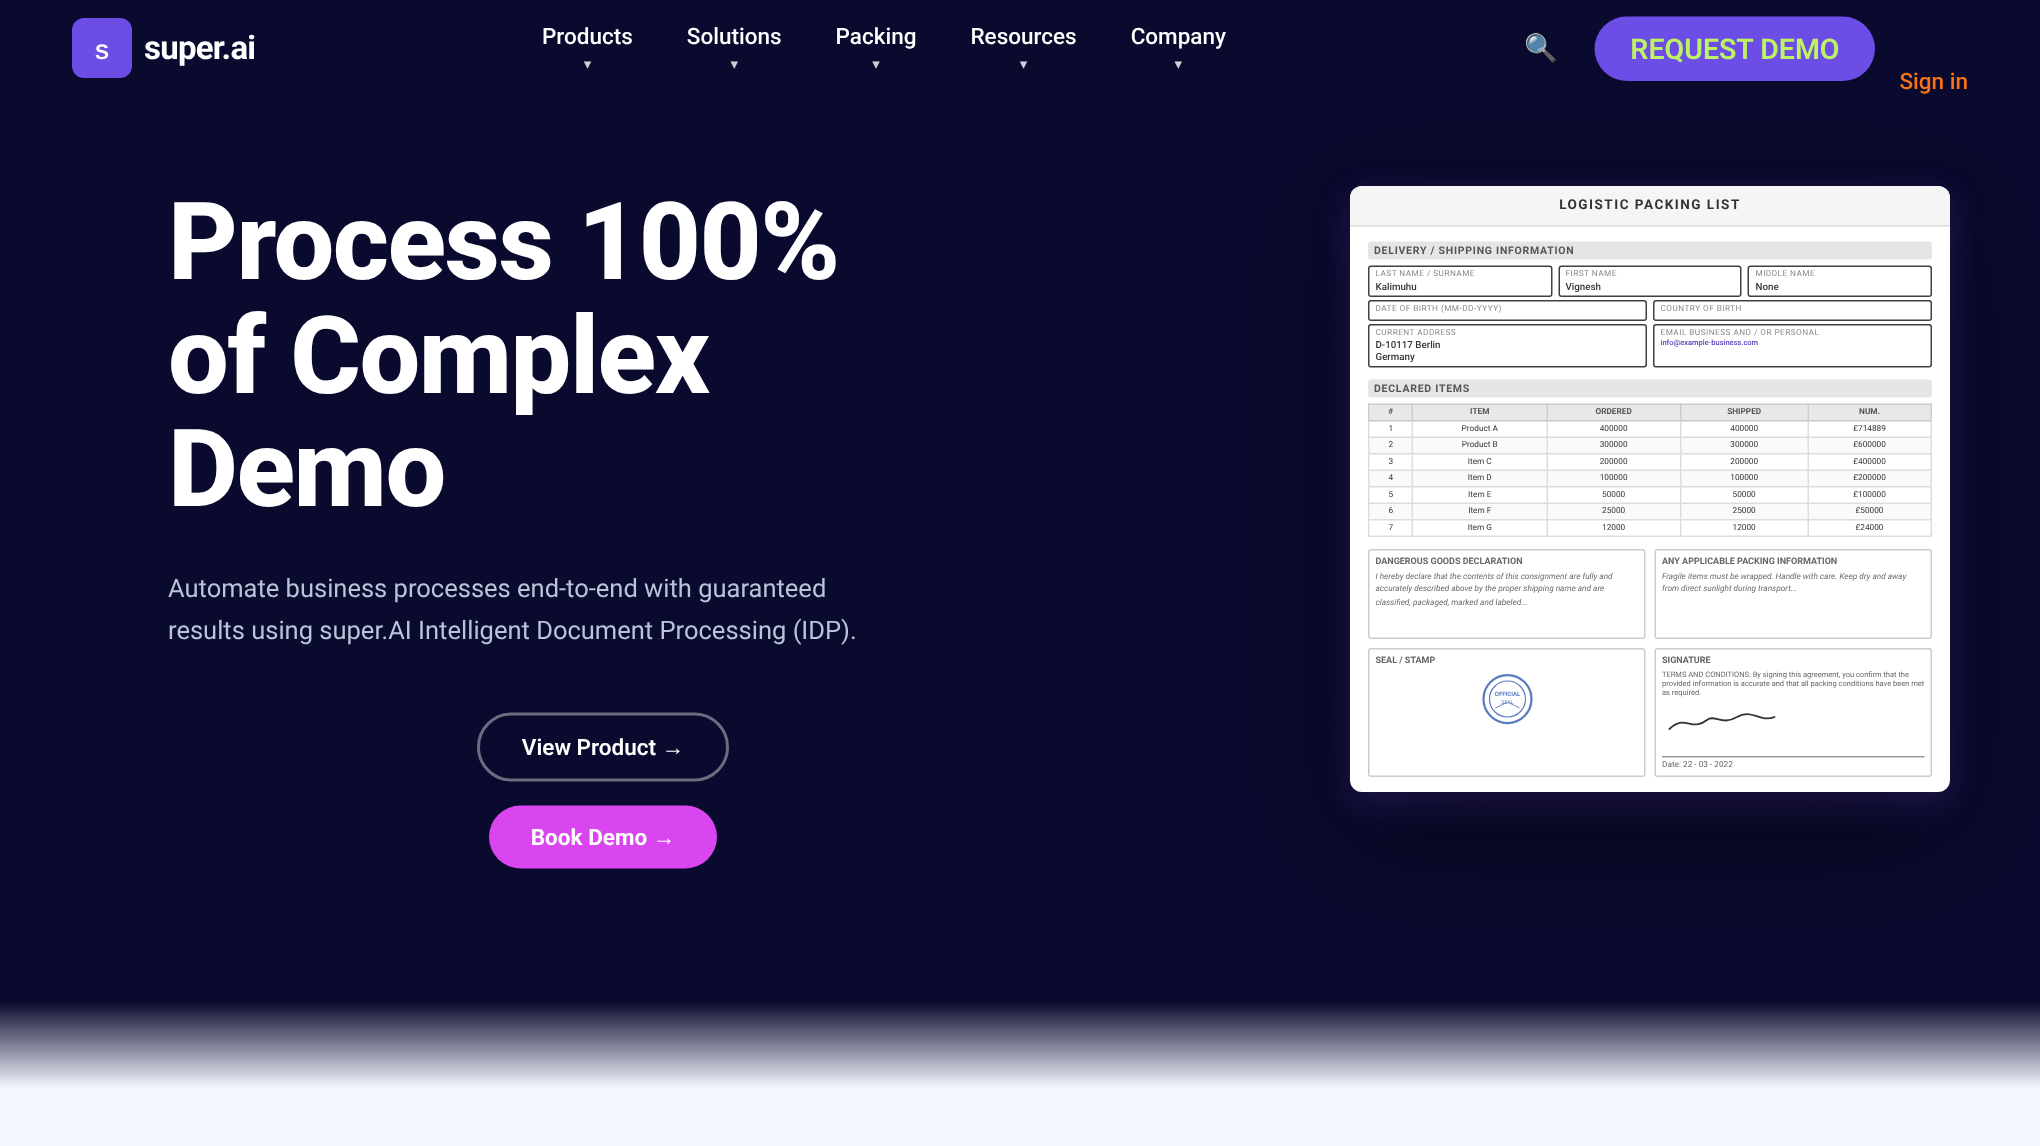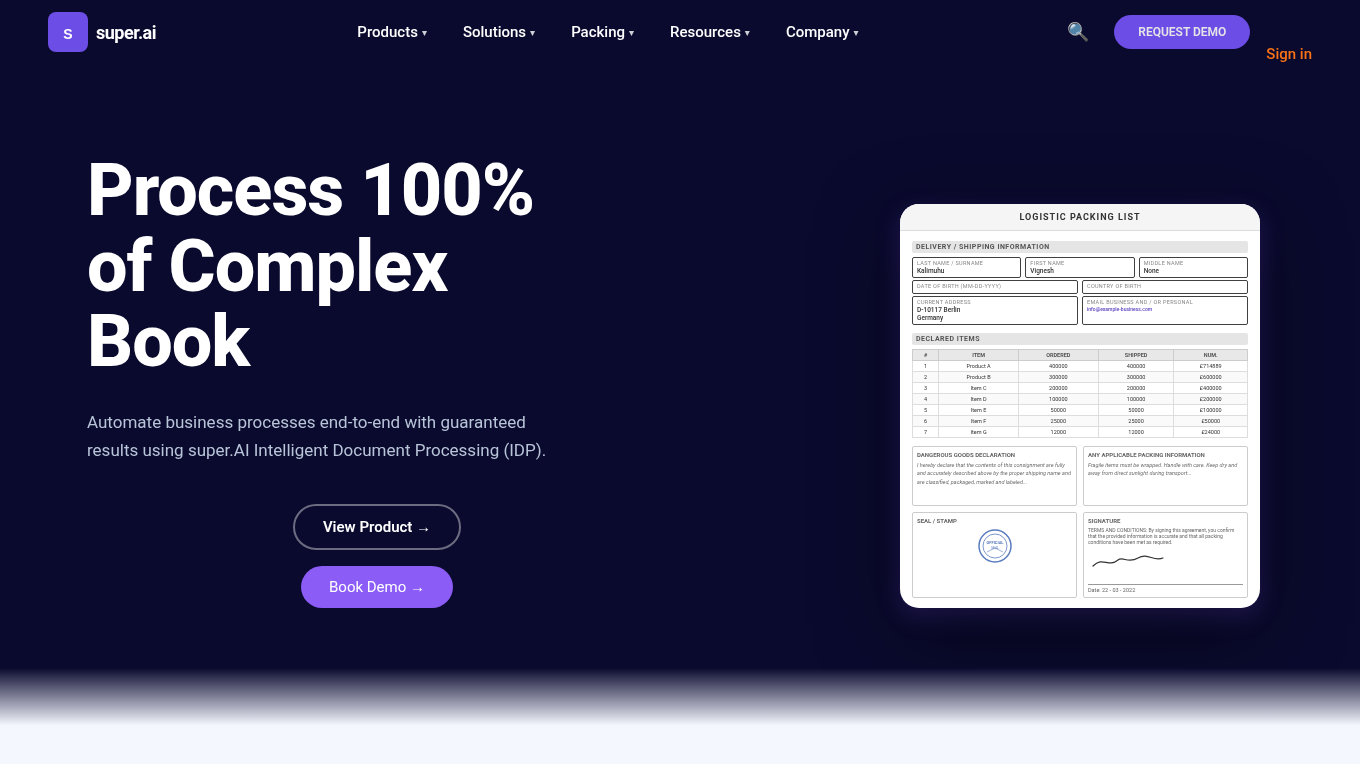--- a/index.html
+++ b/index.html
@@ -47,20 +47,21 @@
       display: flex;
       align-items: center;
       gap: 4px;
       color: #ffffff;
       text-decoration: none;
       font-size: 15px;
       font-weight: 500;
       padding: 8px 16px;
       border-radius: 6px;
       transition: background 0.2s;
+      flex-direction: column;
     }
 
     .chevron-icon {
       font-size: 10px;
       opacity: 0.8;
     }
 
     .nav-actions {
       display: flex;
       align-items: center;
@@ -74,46 +75,46 @@
       cursor: pointer;
       padding: 8px;
       display: flex;
       align-items: center;
       justify-content: center;
       font-size: 18px;
     }
 
     .request-demo-btn {
       background: #6c4de6;
-      color: #e5e5e5;
+      color: #bef264;
       border: none;
       border-radius: 50px;
       padding: 10px 24px;
-      font-size: 12px;
+      font-size: 19px;
       font-weight: 600;
       cursor: pointer;
       text-decoration: none;
       display: inline-block;
       transition: background 0.2s;
     }
 
     .sign-in-link {
       color: #f97316;
       text-decoration: none;
       font-size: 15px;
       font-weight: 500;
       margin-top: 44px;
     }
 
     
     .hero {
       display: flex;
-      align-items: flex-end;
+      align-items: flex-start;
       justify-content: space-between;
-      padding: 60px 80px 60px 87px;
+      padding: 60px 80px 60px 112px;
       min-height: calc(764px - 64px - 96px);
       position: relative;
     }
 
     .hero-content {
       max-width: 580px;
       flex: 1;
     }
 
     .hero-title {
@@ -150,49 +151,49 @@
       font-weight: 600;
       cursor: pointer;
       text-decoration: none;
       display: inline-flex;
       align-items: center;
       gap: 6px;
       transition: border-color 0.2s, background 0.2s;
     }
 
     .btn-book-demo {
-      background: #8b5cf6;
+      background: #d946ef;
       color: #ffffff;
       border: none;
       border-radius: 50px;
       padding: 12px 28px;
       font-size: 15px;
-      font-weight: 400;
+      font-weight: 700;
       cursor: pointer;
       text-decoration: none;
       display: inline-flex;
       align-items: center;
       gap: 6px;
       transition: background 0.2s;
     }
 
     
     .hero-image-container {
       flex: 0 0 auto;
       width: 380px;
       margin-left: 40px;
     }
 
     .document-card {
       background: #ffffff;
-      border-radius: 19px;
+      border-radius: 8px;
       box-shadow: 0 24px 80px rgba(0,0,0,0.5), 0 8px 24px rgba(108,77,230,0.3);
       padding: 0;
       overflow: hidden;
-      width: 360px;
+      width: 400px;
     }
 
     .doc-header {
       background: #f5f5f5;
       border-bottom: 1px solid #ddd;
       padding: 8px 12px;
       text-align: center;
       font-size: 9px;
       font-weight: 700;
       color: #333;
@@ -359,21 +360,21 @@
 </head>
 <body>
 
 <nav>
   <a class="nav-logo" href="#">
 
     <svg class="logo-icon" viewBox="0 0 40 40" fill="none" xmlns="http://www.w3.org/2000/svg">
       <rect width="40" height="40" rx="8" fill="#6c4de6"></rect>
       <text x="20" y="27" text-anchor="middle" font-size="14" font-weight="900" fill="white" font-family="sans-serif">S</text>
     </svg>
-    <span style="color:#fff;font-weight:700;font-size:18px;letter-spacing:-0.5px;">super.ai</span>
+    <span style="color:#fff;font-weight:700;font-size:22px;letter-spacing:-0.5px;">super.ai</span>
   </a>
 
   <ul class="nav-links">
     <li>
       <a href="#">
         <span>Products</span>
         <span class="chevron-icon">▾</span>
       </a>
     </li>
     <li>
@@ -409,21 +410,21 @@
     <a href="#" class="request-demo-btn">REQUEST DEMO</a>
     <a href="#" class="sign-in-link">Sign in</a>
   </div>
 </nav>
 
 <section class="hero">
   <div class="hero-content">
     <h1 class="hero-title">
       <span>Process 100%</span><br>
       <span>of Complex</span><br>
-      <span>Book</span>
+      <span>Demo</span>
     </h1>
     <p class="hero-subtitle">
       <span>Automate business processes end-to-end with guaranteed results using super.AI Intelligent Document Processing (IDP).</span>
     </p>
     <div class="hero-cta-row">
       <a href="#" class="btn-view-product">View Product →</a>
       <a href="#" class="btn-book-demo">Book Demo →</a>
     </div>
   </div>
 

